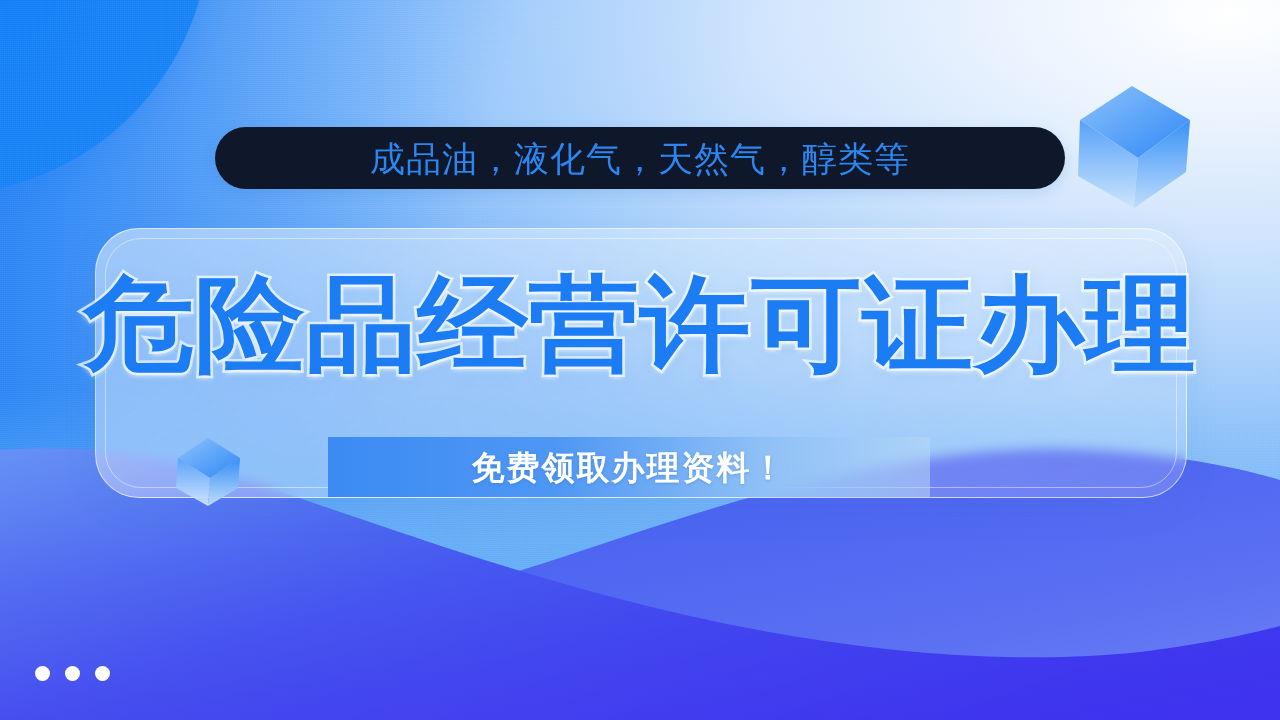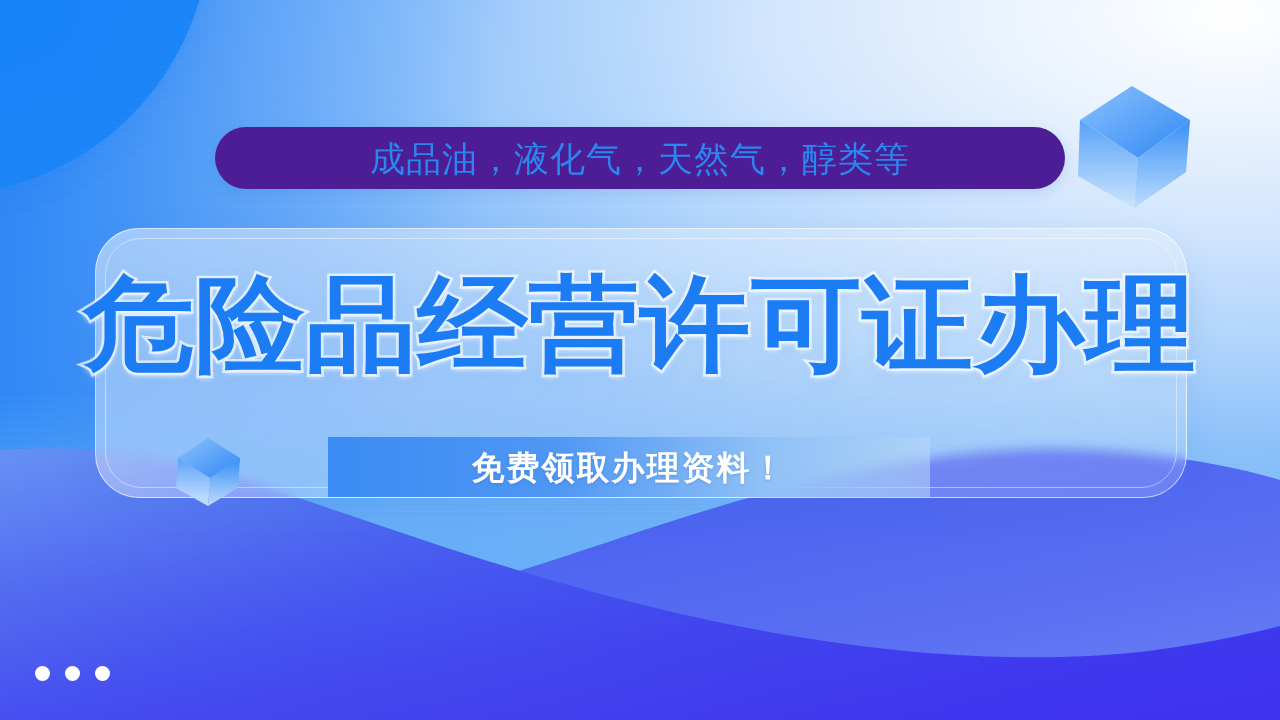--- a/index.html
+++ b/index.html
@@ -92,21 +92,21 @@
   .cube svg { display: block; width: 100%; height: 100%; }
 
   
   .pill {
     position: absolute;
     left: 215px;
     top: 127px;
     width: 850px;
     height: 62px;
     border-radius: 31px;
-    background: #4c1d95;
+    background: #0f172a;
     box-shadow: 0 4px 14px rgba(40,110,200,0.16);
     display: flex;
     align-items: center;
     justify-content: center;
   }
   .pill-text {
     font-size: 35px;
     font-weight: 500;
     color: #2b86f0;
     letter-spacing: 1px;

